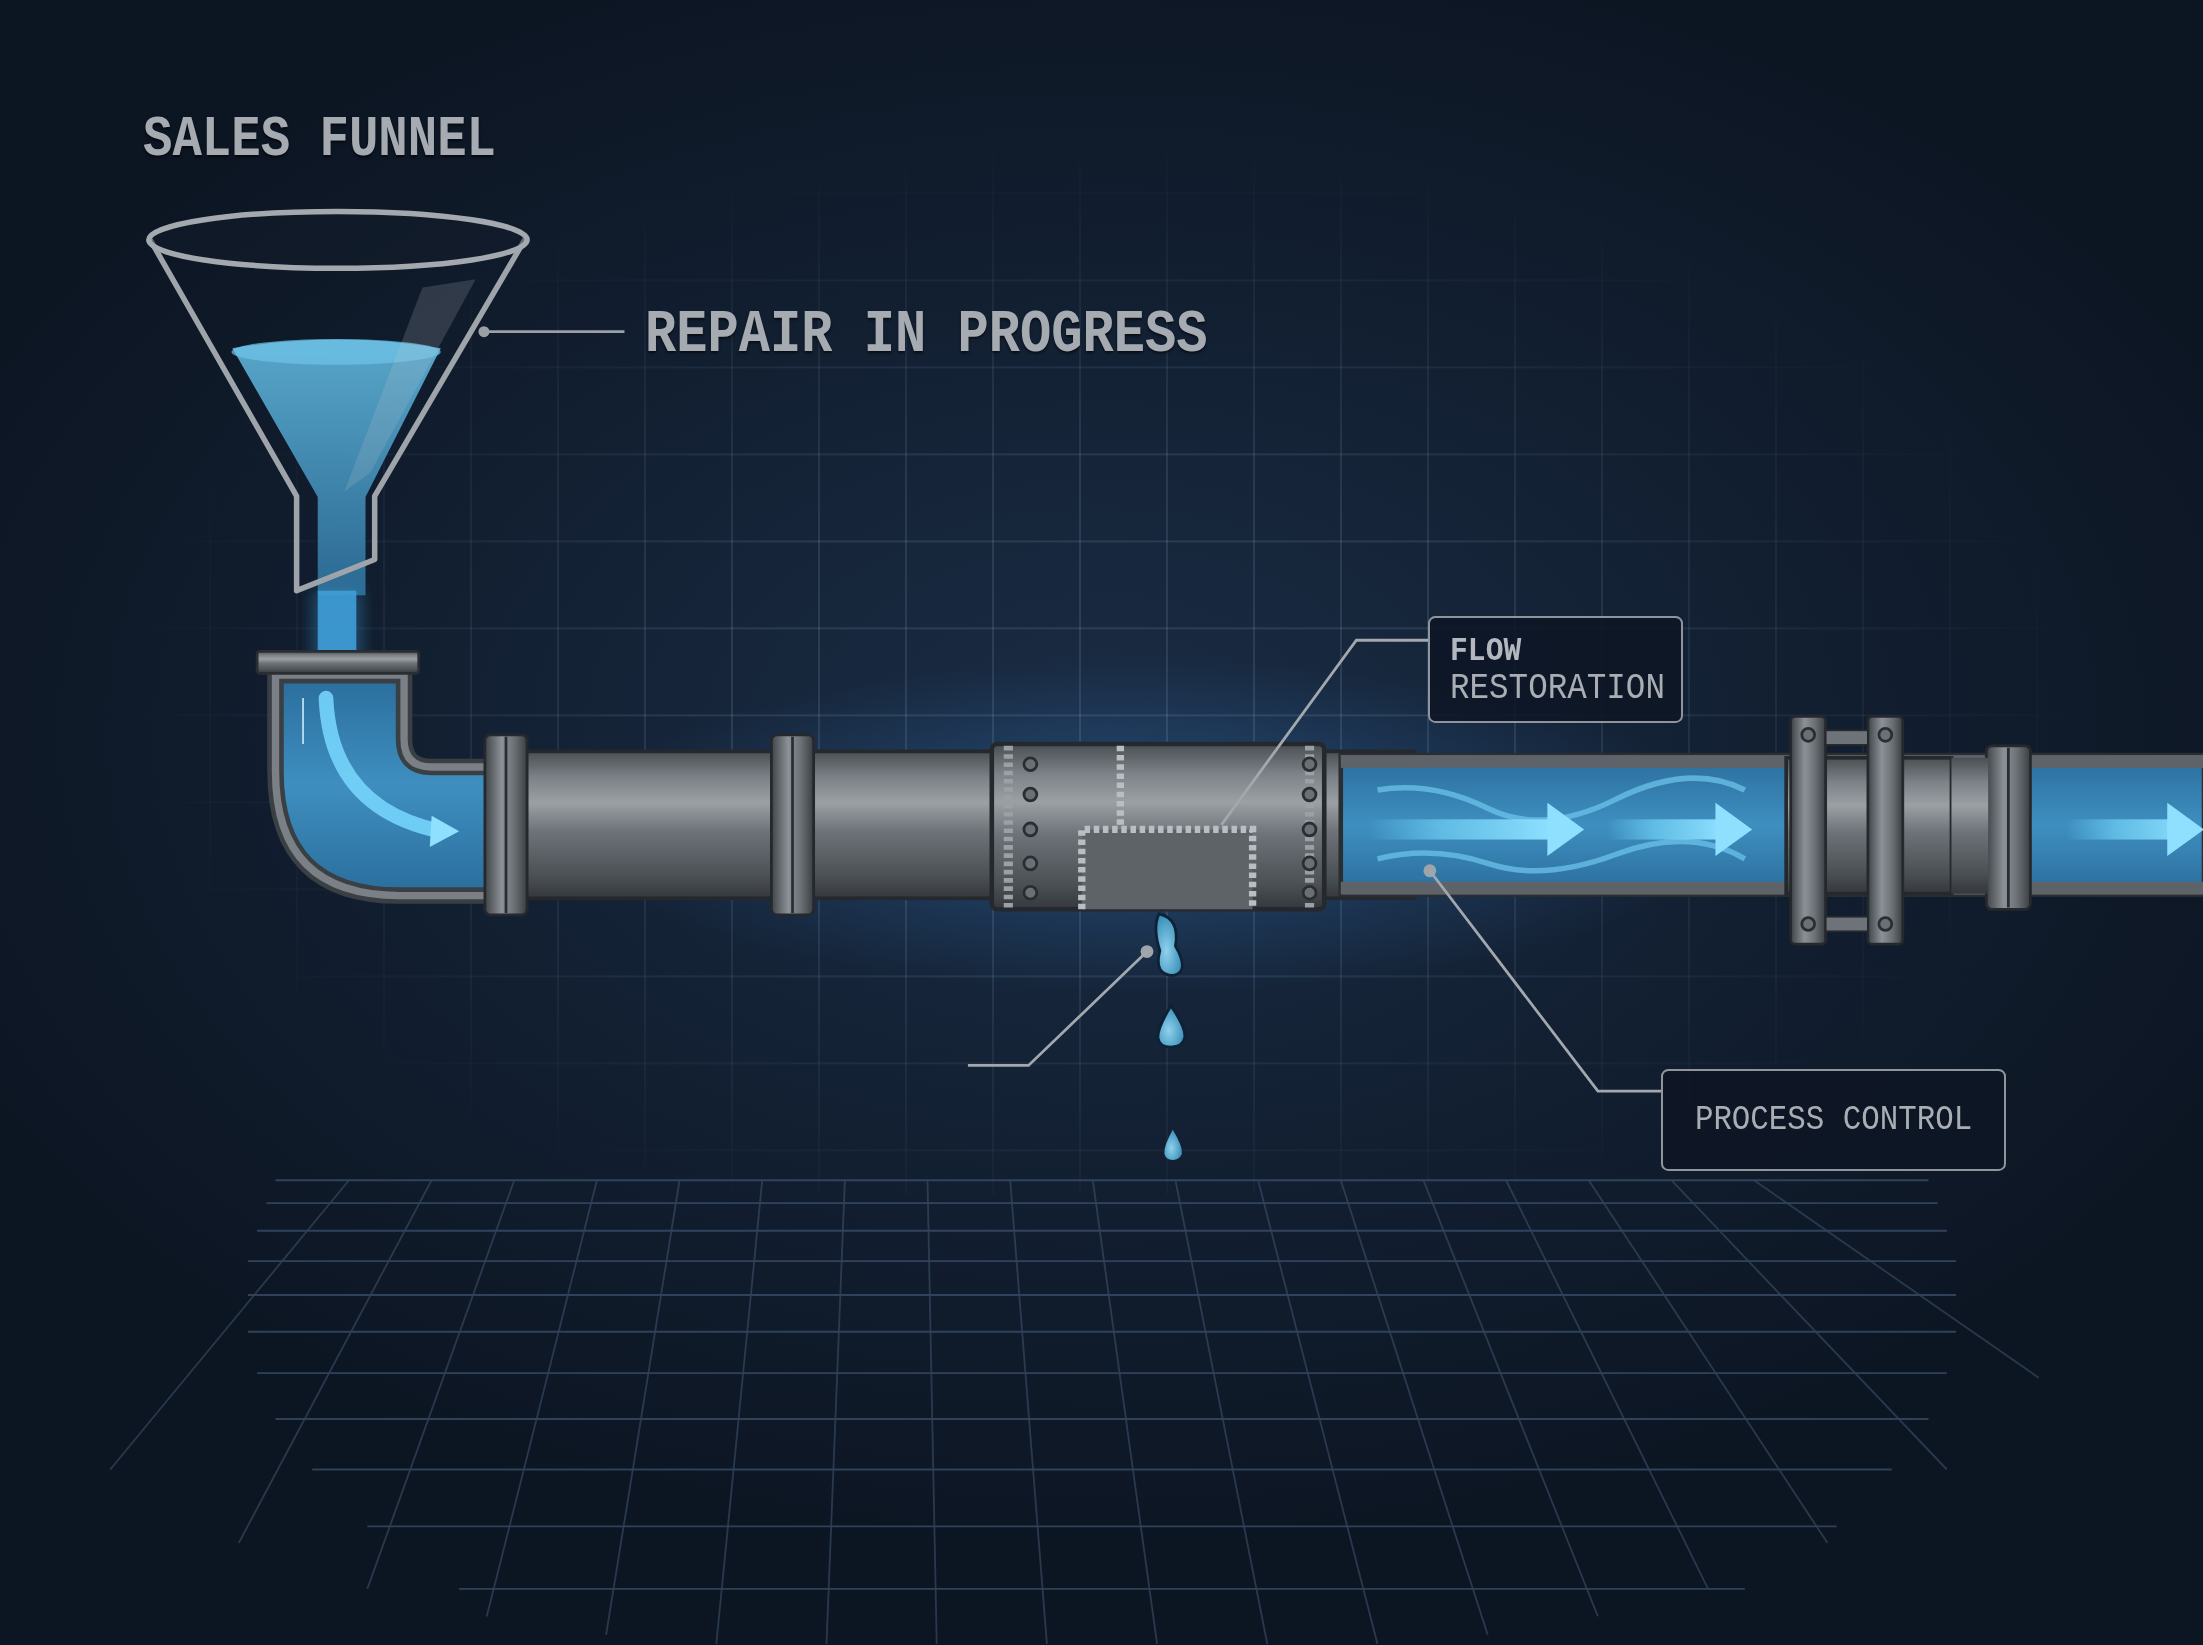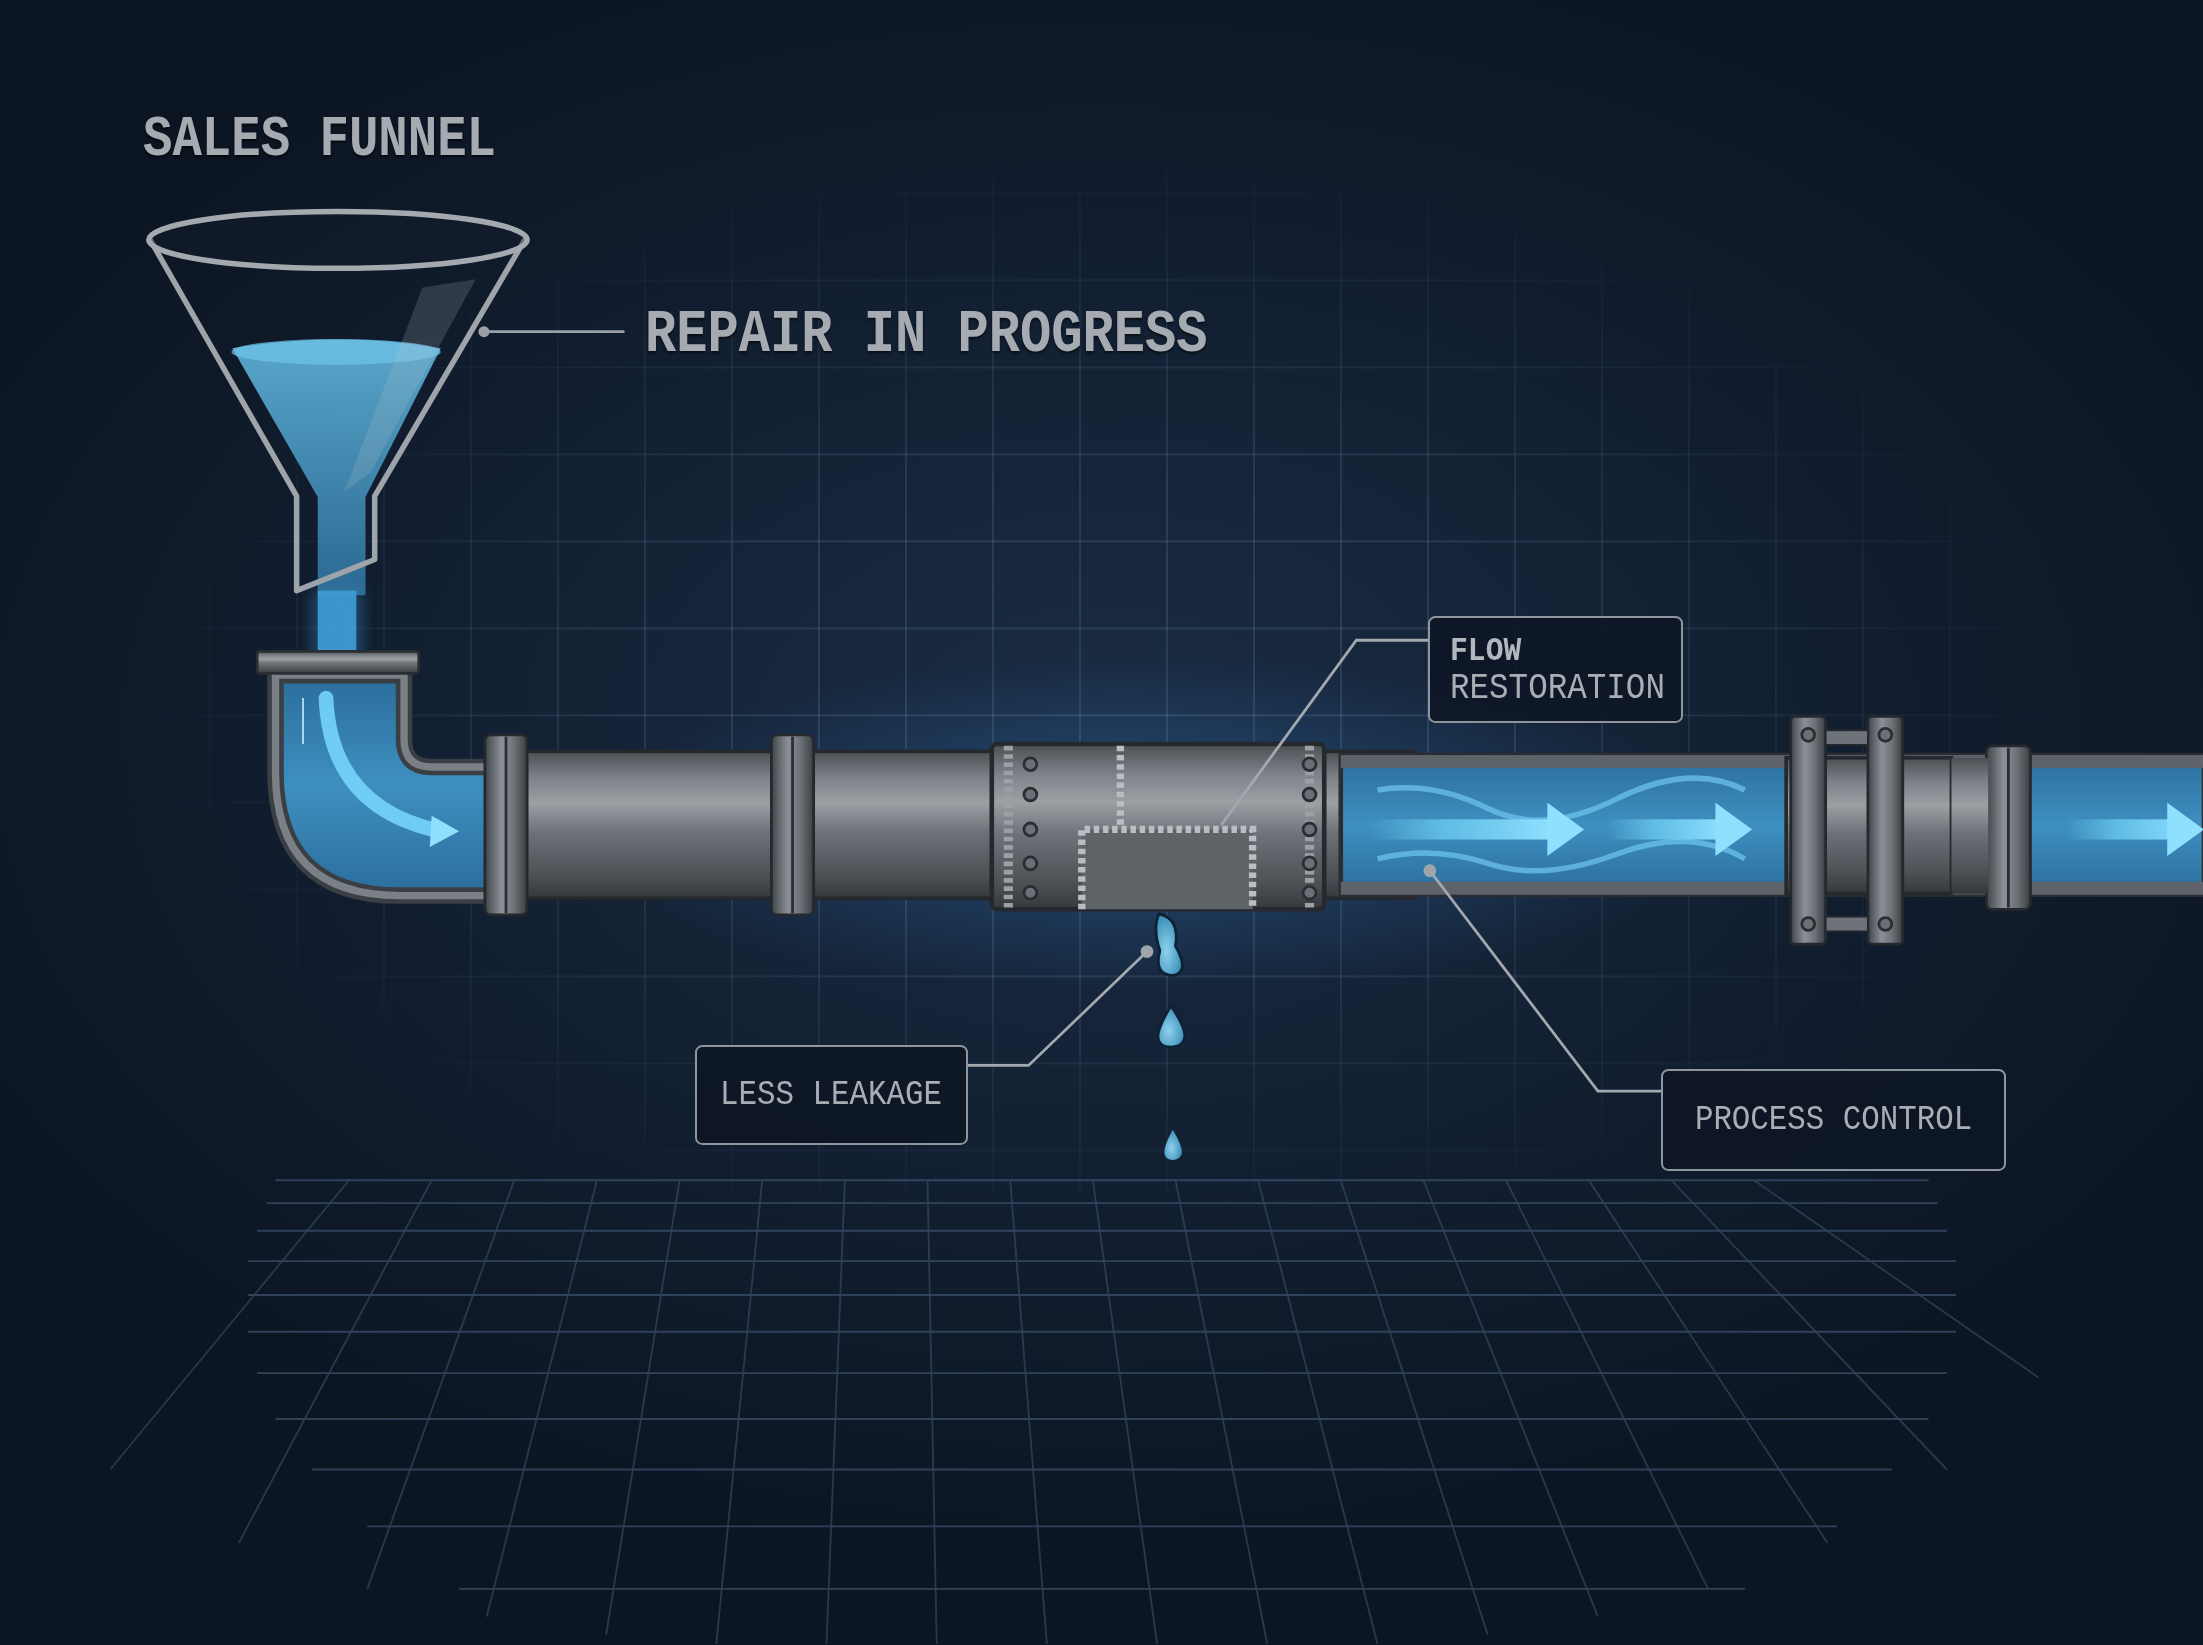--- a/index.html
+++ b/index.html
@@ -240,20 +240,17 @@
     </g>
   </svg>
 
   <div class="title-text t-sales">SALES FUNNEL</div>
   <div class="title-text t-repair">REPAIR IN PROGRESS</div>
 
   <div class="callout c-flow">
     <span class="line1">FLOW</span>
     <span class="line2">RESTORATION</span>
   </div>
-  <div class="callout c-leak">
-    <span>LESS LEAKAGE</span>
-  </div>
   <div class="callout c-proc">
     <span>PROCESS CONTROL</span>
   </div>
 </div>
 
 
 </body></html>

